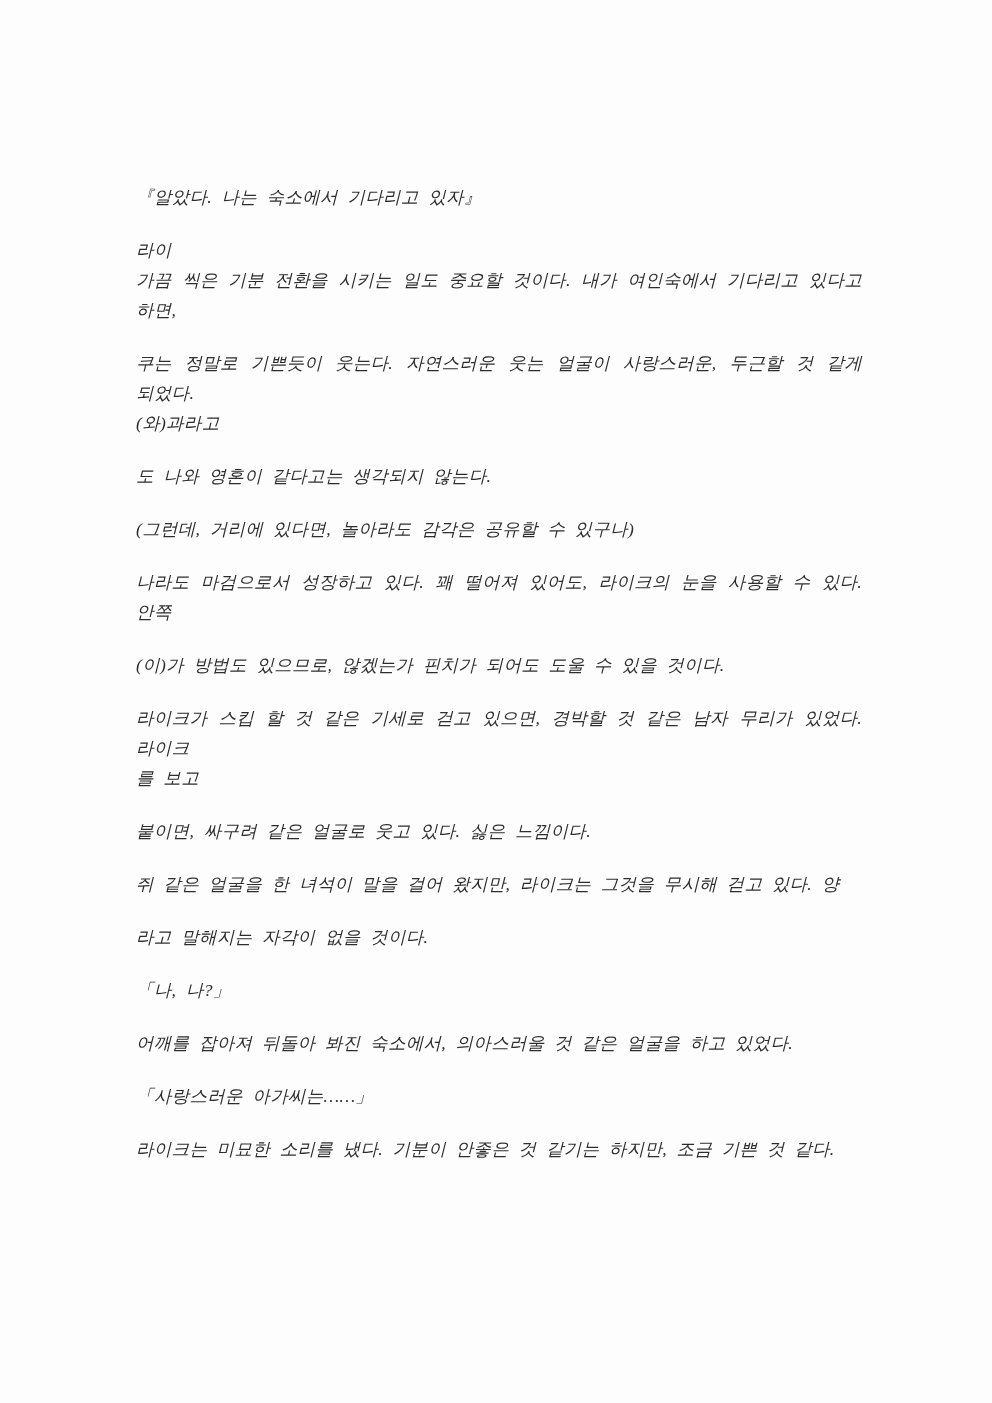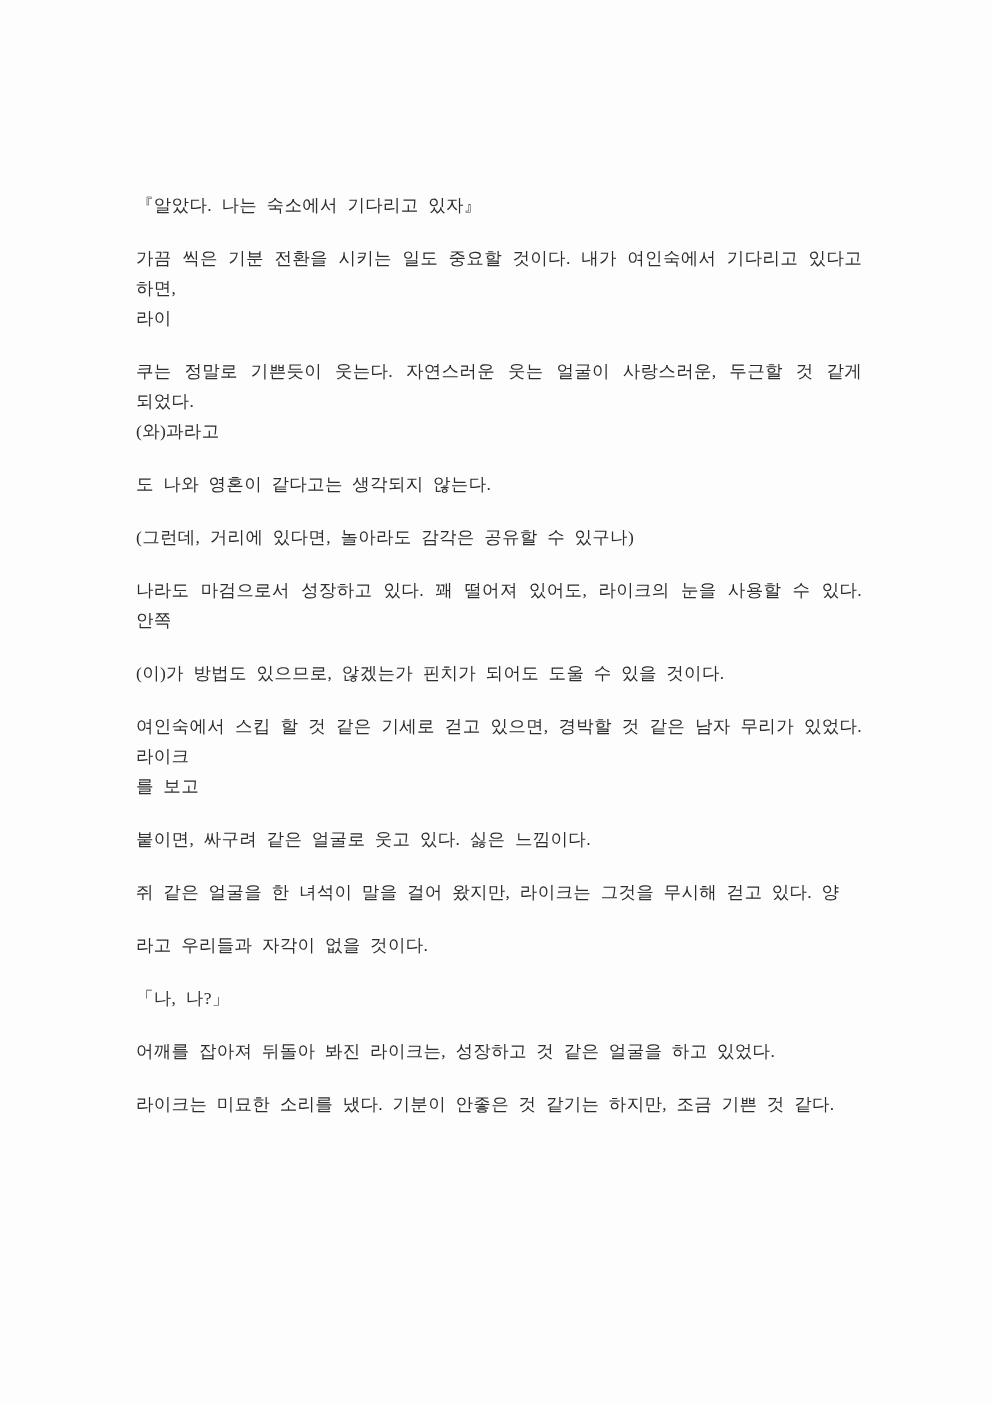--- a/index.html
+++ b/index.html
@@ -16,28 +16,29 @@
     font-family: "Liberation Serif", "DejaVu Serif", serif;
   }
   .text-block-area {
     position: absolute;
     left: 136px;
     top: 182px;
     width: 726px;
     color: #2d2d2d;
   }
   p.paragraph {
-    margin: 8px 0 23px 0;
+    margin: 0 0 23px 0;
     padding: 0;
     font-size: 17.5px;
     line-height: 30px;
     letter-spacing: 0.3px;
     word-spacing: 0.28em;
     text-align: left;
     word-break: keep-all;
+    font-style: italic;
   }
   p.paragraph .text-line {
     display: block;
     white-space: normal;
   }
   
   p.paragraph .text-line.fill {
     text-align: justify;
     text-align-last: justify;
   }
@@ -45,55 +46,58 @@
 </head>
 <body>
 
 <div class="page">
   <div class="text-block-area">
 
   <p class="paragraph">
         <span class="text-line">『알았다. 나는 숙소에서 기다리고 있자』</span>
       </p>
       <p class="paragraph">
+        <span class="text-line">라이</span>
         <span class="text-line fill">가끔 씩은 기분 전환을 시키는 일도 중요할 것이다. 내가 여인숙에서 기다리고 있다고 하면,</span>
-        <span class="text-line">라이</span>
       </p>
       <p class="paragraph">
         <span class="text-line fill">쿠는 정말로 기쁜듯이 웃는다. 자연스러운 웃는 얼굴이 사랑스러운, 두근할 것 같게 되었다.</span>
         <span class="text-line">(와)과라고</span>
       </p>
       <p class="paragraph">
         <span class="text-line">도 나와 영혼이 같다고는 생각되지 않는다.</span>
       </p>
       <p class="paragraph">
         <span class="text-line">(그런데, 거리에 있다면, 놀아라도 감각은 공유할 수 있구나)</span>
       </p>
       <p class="paragraph">
         <span class="text-line fill">나라도 마검으로서 성장하고 있다. 꽤 떨어져 있어도, 라이크의 눈을 사용할 수 있다. 안쪽</span>
       </p>
       <p class="paragraph">
         <span class="text-line">(이)가 방법도 있으므로, 않겠는가 핀치가 되어도 도울 수 있을 것이다.</span>
       </p>
       <p class="paragraph">
-        <span class="text-line fill">여인숙에서 스킵 할 것 같은 기세로 걷고 있으면, 경박할 것 같은 남자 무리가 있었다. 라이크</span>
+        <span class="text-line fill">라이크가 스킵 할 것 같은 기세로 걷고 있으면, 경박할 것 같은 남자 무리가 있었다. 라이크</span>
         <span class="text-line">를 보고</span>
       </p>
       <p class="paragraph">
         <span class="text-line">붙이면, 싸구려 같은 얼굴로 웃고 있다. 싫은 느낌이다.</span>
       </p>
       <p class="paragraph">
         <span class="text-line">쥐 같은 얼굴을 한 녀석이 말을 걸어 왔지만, 라이크는 그것을 무시해 걷고 있다. 양</span>
       </p>
       <p class="paragraph">
-        <span class="text-line">라고 우리들과 자각이 없을 것이다.</span>
+        <span class="text-line">라고 말해지는 자각이 없을 것이다.</span>
       </p>
       <p class="paragraph">
         <span class="text-line">「나, 나?」</span>
       </p>
       <p class="paragraph">
-        <span class="text-line">어깨를 잡아져 뒤돌아 봐진 라이크는, 성장하고 것 같은 얼굴을 하고 있었다.</span>
+        <span class="text-line">어깨를 잡아져 뒤돌아 봐진 숙소에서, 의아스러울 것 같은 얼굴을 하고 있었다.</span>
+      </p>
+      <p class="paragraph">
+        <span class="text-line">「사랑스러운 아가씨는……」</span>
       </p>
       <p class="paragraph">
         <span class="text-line">라이크는 미묘한 소리를 냈다. 기분이 안좋은 것 같기는 하지만, 조금 기쁜 것 같다.</span>
       </p>
     </div>
 </div>
 
 </body></html>

